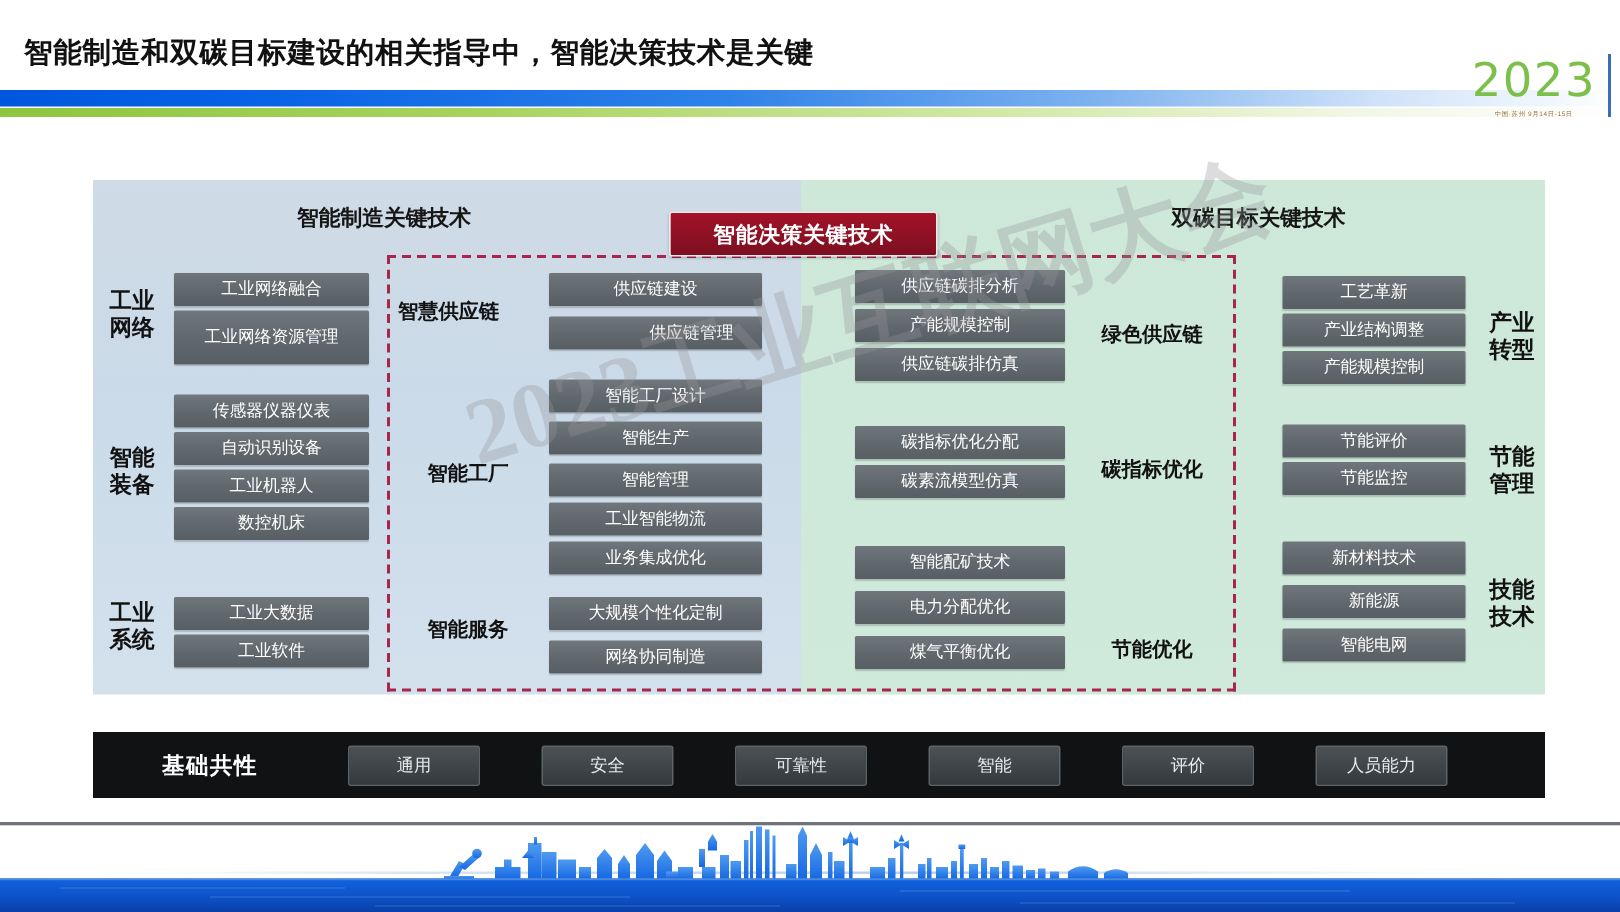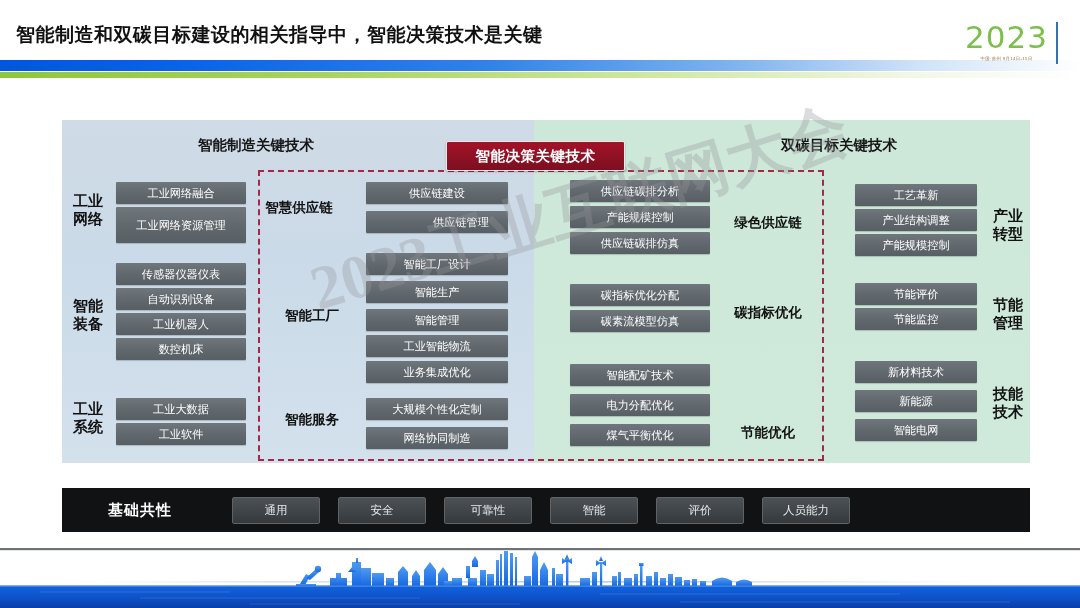--- a/index.html
+++ b/index.html
@@ -21,21 +21,21 @@
   .rule-blue{
     position:absolute;left:0;top:60px;width:1080px;height:11px;
     background:linear-gradient(90deg,#0057dd 0%,#0a64e6 18%,#2f82e8 45%,#7fb3ef 68%,#cfe2f8 85%,#ffffff 100%);
   }
   .rule-green{
     position:absolute;left:0;top:72px;width:1080px;height:6px;
     background:linear-gradient(90deg,#8dc63f 0%,#a9d35f 30%,#d2e9a6 62%,#f2f8e8 85%,#ffffff 100%);
   }
 
   
-  .logo-wrap{position:absolute;right:22px;top:22px;height:56px;display:flex;align-items:flex-start;gap:8px;}
+  .logo-wrap{position:absolute;right:6px;top:22px;height:56px;display:flex;align-items:flex-end;gap:8px;}
   .logo-2023{display:flex;flex-direction:column;align-items:center;}
   .logo-2023 .num{
     font-size:31px;font-weight:400;color:#7cc04b;letter-spacing:1px;
     font-family:"DejaVu Sans",sans-serif;line-height:1;
   }
   .logo-2023 .sub{
     margin-top:3px;font-size:4.3px;color:#9a6f3a;letter-spacing:.4px;white-space:nowrap;
   }
   .logo-div{width:2px;height:42px;background:#1856a8;opacity:.85;}
   .logo-right{display:flex;flex-direction:column;justify-content:center;}
@@ -101,21 +101,21 @@
   .grp.big{font-size:15px;}
 
   
   .black-bar{
     position:absolute;left:62px;top:488px;width:968px;height:44px;
     background:#111214;display:flex;align-items:center;
   }
   .black-bar .bb-title{
     color:#fff;font-size:15px;font-weight:700;margin-left:46px;letter-spacing:1px;white-space:nowrap;
   }
-  .bb-chips{display:flex;align-items:center;gap:18px;margin-left:60px;}
+  .bb-chips{display:flex;align-items:center;gap:41px;margin-left:60px;}
   .bb-chip{
     width:86px;height:25px;
     background:linear-gradient(180deg,#4b5155 0%,#3e4347 60%,#35393c 100%);
     border:1px solid #5d6367;border-radius:2px;
     display:flex;align-items:center;justify-content:center;
     color:#e9eaea;font-size:11.5px;white-space:nowrap;
   }
 
   
   .footer{position:absolute;left:0;top:548px;width:1080px;height:60px;overflow:hidden;background:#fff;}

